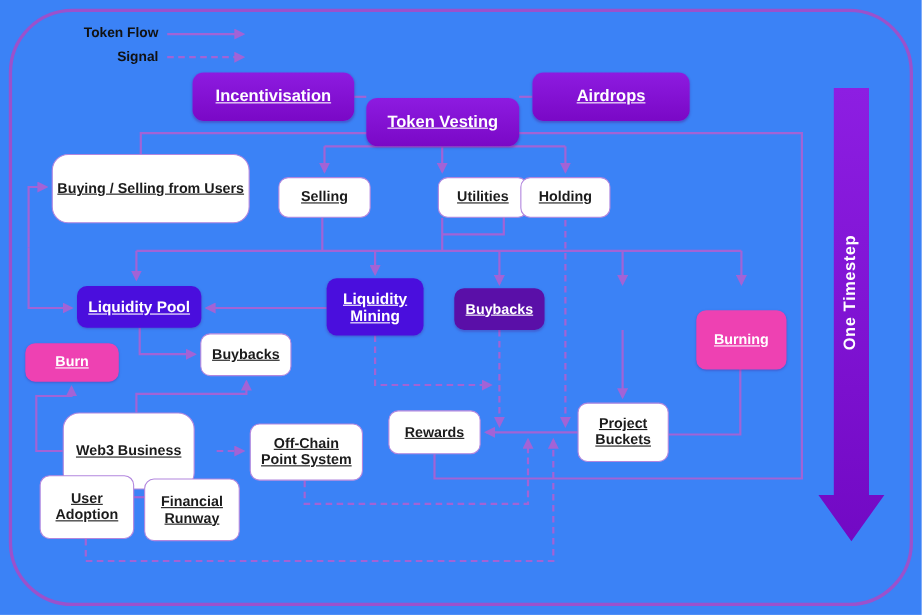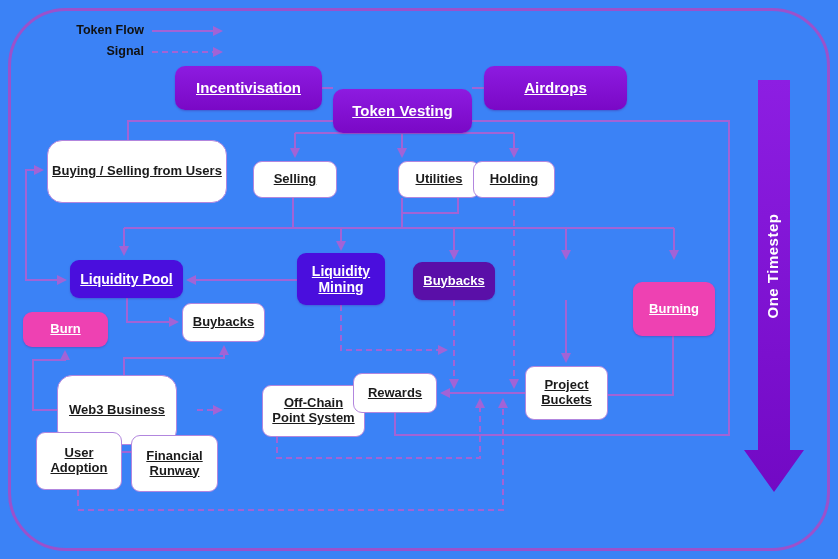--- a/index.html
+++ b/index.html
@@ -110,21 +110,21 @@
   <div class="box top-node" style="left:175px;top:66px;width:147px;height:44px;">Incentivisation</div>
   <div class="box top-node" style="left:333px;top:66px;width:139px;height:44px;margin-top:23px;">Token Vesting</div>
   <div class="box top-node" style="left:484px;top:66px;width:143px;height:44px;">Airdrops</div>
 
   <div class="box big-round" style="left:47px;top:140px;width:180px;height:63px;">Buying / Selling from Users</div>
   <div class="box" style="left:253px;top:161px;width:84px;height:37px;">Selling</div>
   <div class="box" style="left:365px;top:161px;width:82px;height:37px;margin-left:33px;">Utilities</div>
   <div class="box" style="left:182px;top:303px;width:83px;height:39px;">Buybacks</div>
   <div class="box" style="left:473px;top:161px;width:82px;height:37px;">Holding</div>
   <div class="box big-round" style="left:57px;top:375px;width:120px;height:70px;">Web3 Business</div>
-  <div class="box" style="left:227px;top:385px;width:103px;height:52px;margin-left:35px;">Off-Chain Point System</div>
+  <div class="box" style="left:227px;top:385px;width:103px;height:52px;">Off-Chain Point System</div>
   <div class="box" style="left:36px;top:432px;width:86px;height:58px;z-index:3;">User Adoption</div>
   <div class="box" style="left:131px;top:435px;width:87px;height:57px;z-index:3;">Financial Runway</div>
   <div class="box" style="left:353px;top:373px;width:84px;height:40px;">Rewards</div>
   <div class="box colored" style="left: 70px; top: 260px; width: 113px; height: 38px; font-size: 14px; background-color: rgb(74, 14, 221);">Liquidity Pool</div>
 
   <div class="box" style="left:525px;top:366px;width:83px;height:54px;">Project Buckets</div>
   <div class="box colored" style="left: 297px; top: 253px; width: 88px; height: 52px; font-size: 14px; background-color: rgb(74, 14, 221);">Liquidity Mining</div>
   <div class="box colored" style="left: 413px; top: 262px; width: 82px; height: 38px; background-color: rgb(90, 15, 168);">Buybacks</div>
   <div class="box colored" style="left: 633px; top: 262px; width: 82px; height: 54px; background-color: rgb(238, 65, 178); margin-top: 20px;">Burning</div>
   <div class="box colored" style="left: 23px; top: 312px; width: 85px; height: 35px; background-color: rgb(238, 65, 178);">Burn</div>

